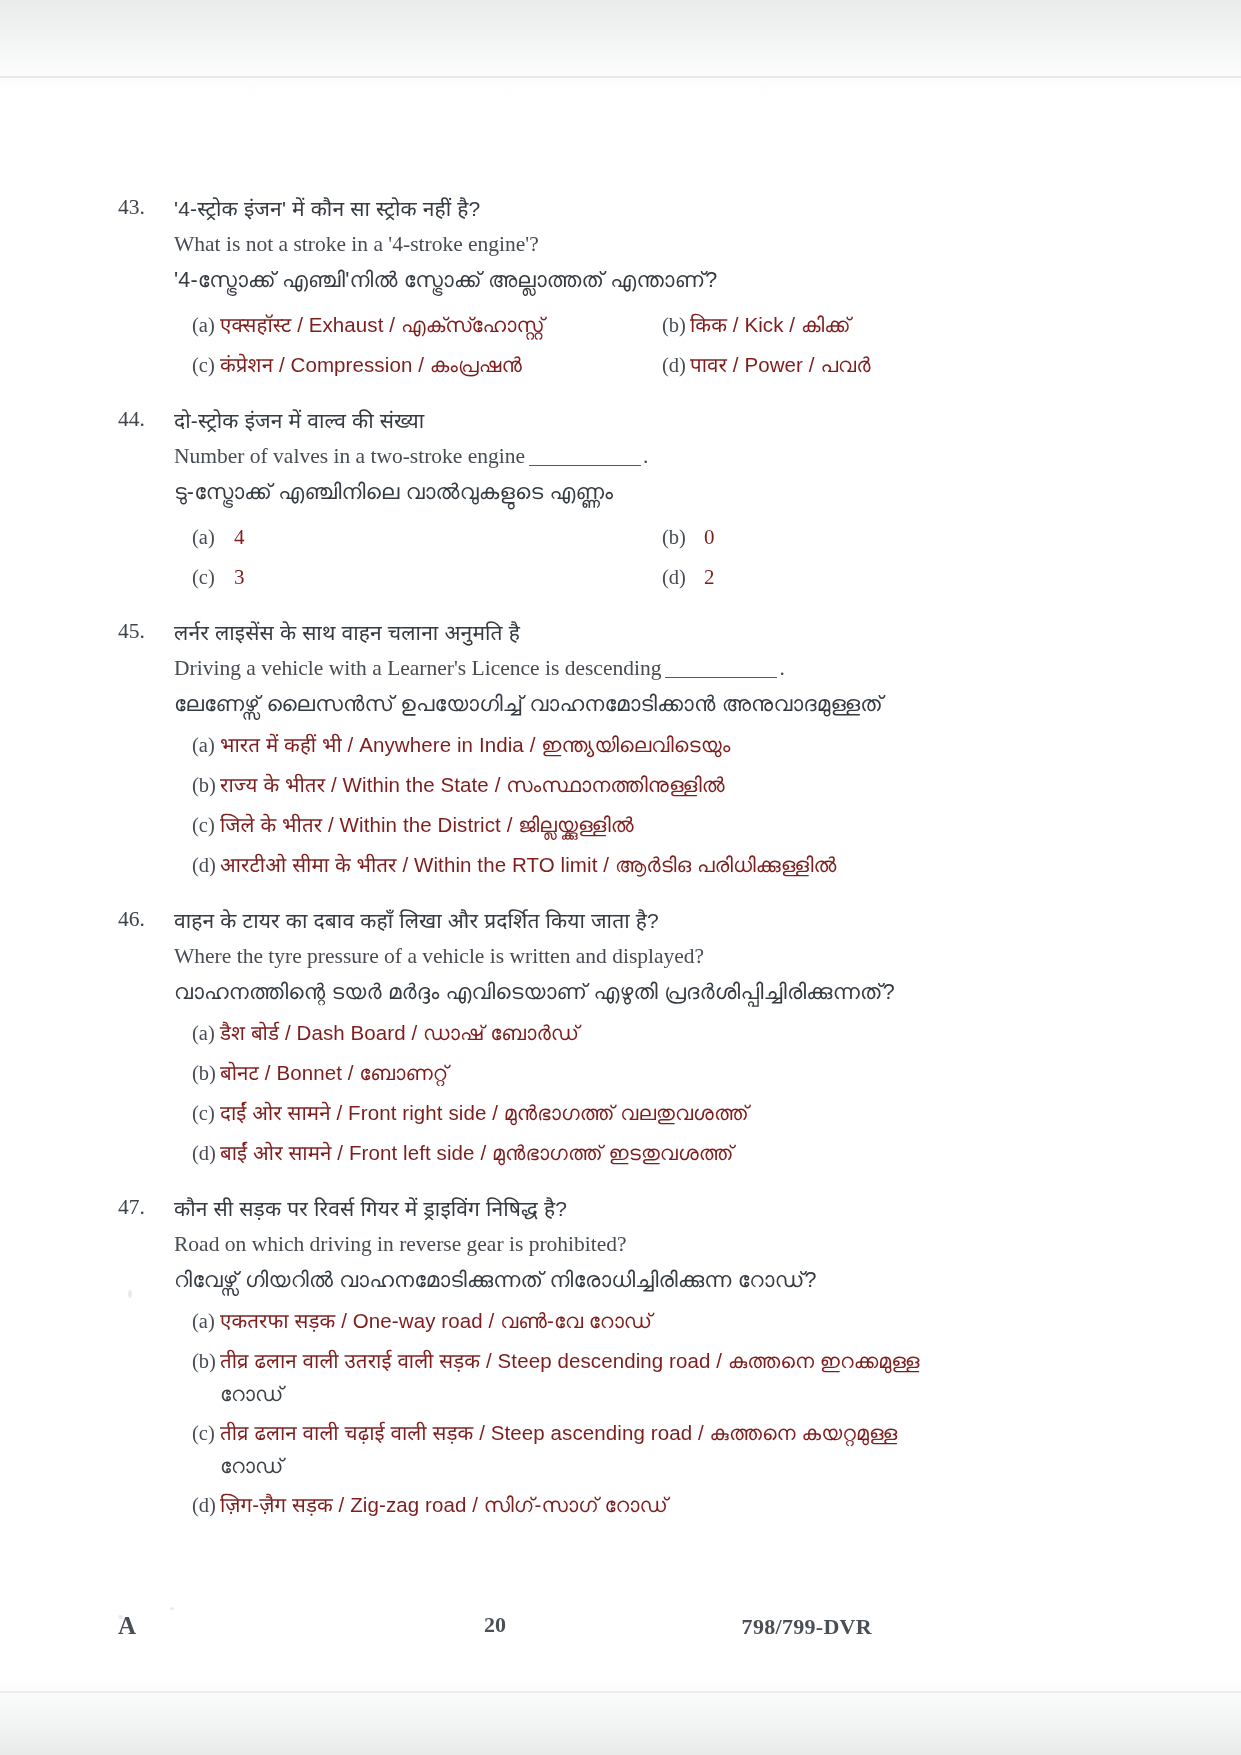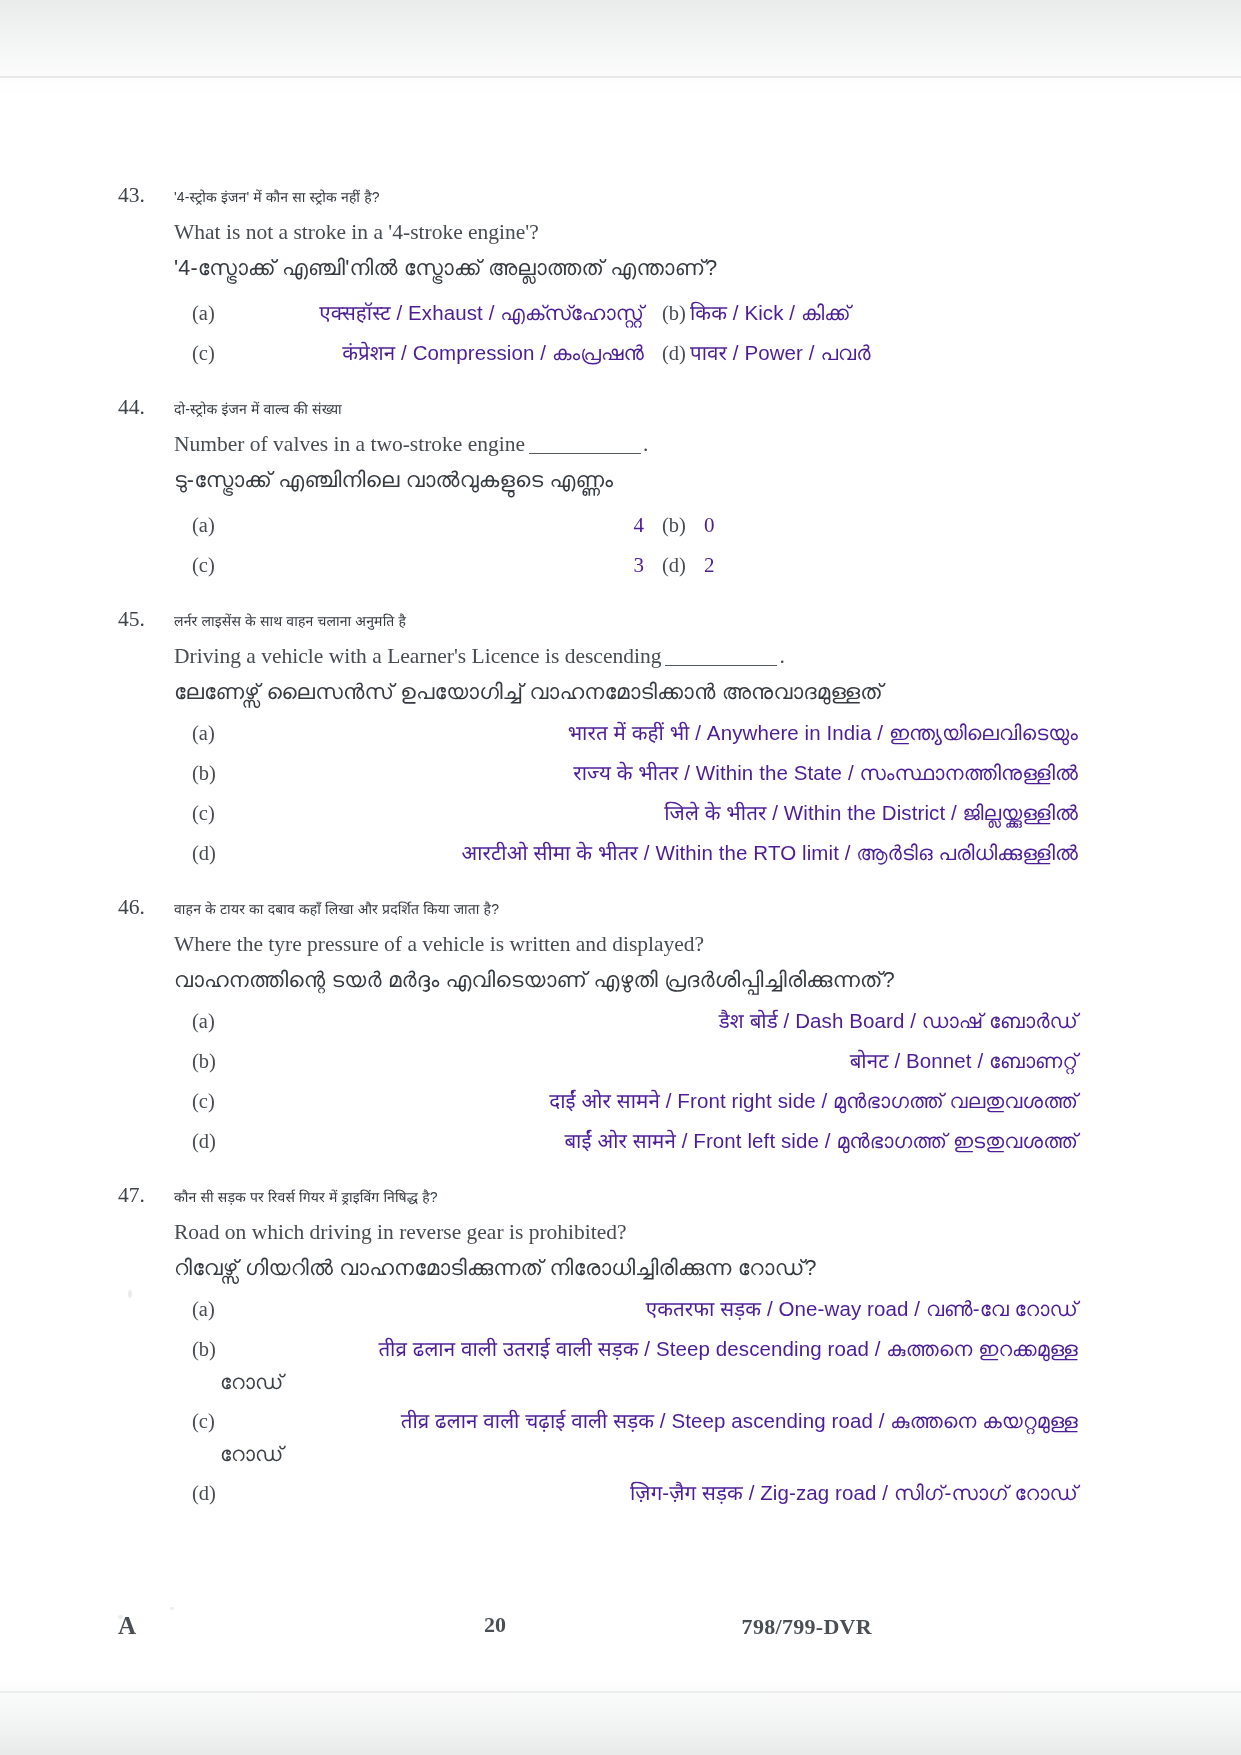--- a/index.html
+++ b/index.html
@@ -83,24 +83,25 @@
     font-size: 21.5px;
     line-height: 30px;
     color: #3f444b;
   }
   .q-body {
     margin-left: 56px;
   }
 
   .line-hi {
     font-family: "Liberation Sans", "DejaVu Sans", sans-serif;
-    font-size: 14px;
+    font-size: 21px;
     line-height: 34px;
     color: #353a41;
     letter-spacing: .15px;
+    margin-top: 12px;
   }
   .line-en {
     font-family: "Liberation Serif", "DejaVu Serif", serif;
     font-size: 21.5px;
     line-height: 36px;
     color: #474c53;
   }
   .line-ml {
     font-family: "Liberation Sans", "DejaVu Sans", sans-serif;
     font-size: 21.5px;
@@ -138,23 +139,22 @@
     font-family: "Liberation Serif", "DejaVu Serif", serif;
     font-size: 20.5px;
     color: #474c53;
     padding-left: 18px;
     box-sizing: border-box;
   }
   .opt-text {
     flex: 1 1 auto;
     font-family: "Liberation Sans", "DejaVu Sans", sans-serif;
     font-size: 20.5px;
-    color: #4c1d95;
+    color: #7f1d1d;
     letter-spacing: .1px;
-    text-align: right;
   }
   .col-a { flex: 0 0 470px; }
   .col-b { flex: 0 0 auto; }
   .opt.compact .opt-text { white-space: nowrap; }
 
   
   .opt-num .opt-text {
     font-family: "Liberation Serif", "DejaVu Serif", serif;
     font-size: 21px;
     padding-left: 14px;

